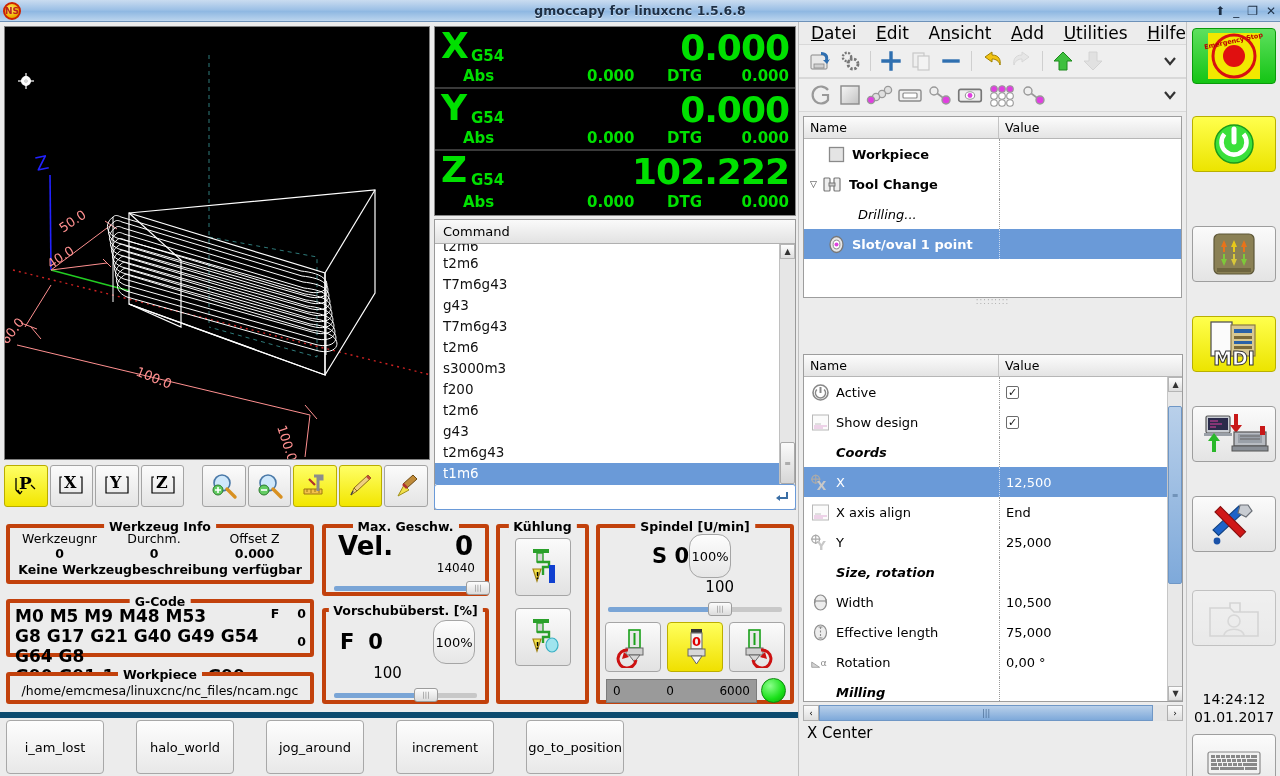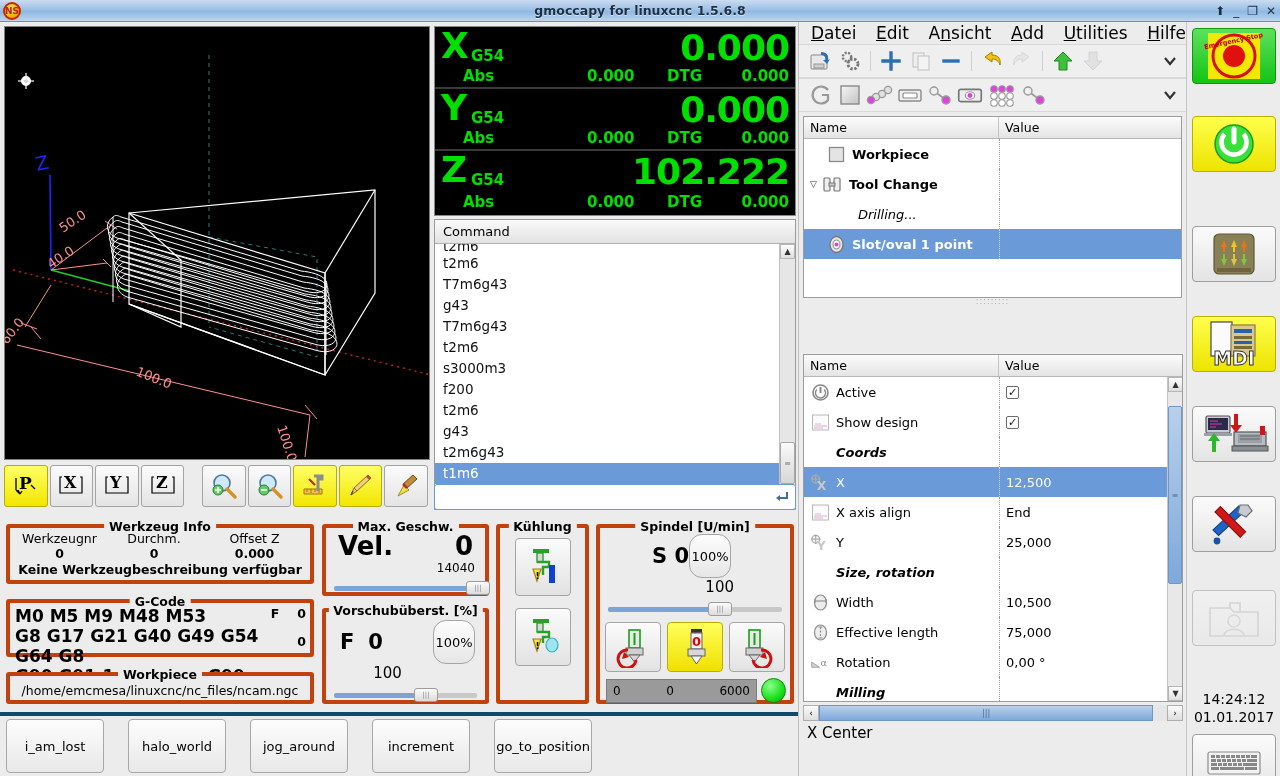--- a/index.html
+++ b/index.html
@@ -197,22 +197,22 @@
   .spdbtn.yellow{ background:linear-gradient(to bottom,#ffff5c,#f0e000); border-color:#bcae00;}
   #spdbar{
     height:24px; background:#9a9a9a; border:1px solid #7c7c7c;
     display:flex; align-items:center; justify-content:space-between;
     padding:0 6px; font-size:12px; color:#000;
   }
 
   
   #macrobar{
     position:absolute; left:0; top:712px; width:798px; height:64px;
-    background:#ececec; border-top:4px solid #0c4a6e;
-    display:flex; align-items:center; padding-left:6px; gap:24px;
+    background:#ececec; border-top:6px solid #0c4a6e;
+    display:flex; align-items:center; padding-left:6px; gap:32px;
   }
   .macro{
     width:98px;height:54px;
     border:1px solid #a8a8a8; border-radius:4px;
     background:linear-gradient(to bottom,#fdfdfd,#e8e8e8);
     display:flex;align-items:center;justify-content:center;
     font-size:13px; text-align:center; padding:0 4px; cursor:pointer; line-height:15px;
   }
 
   

